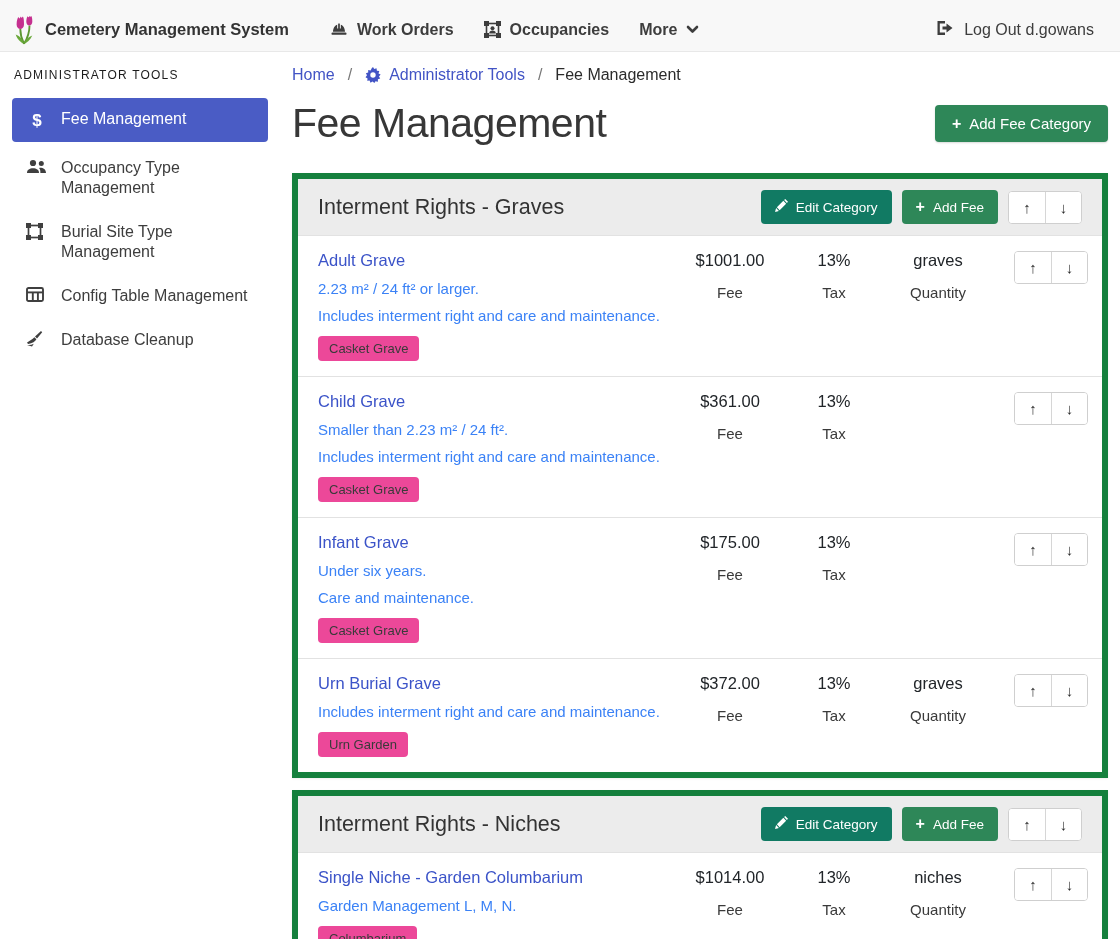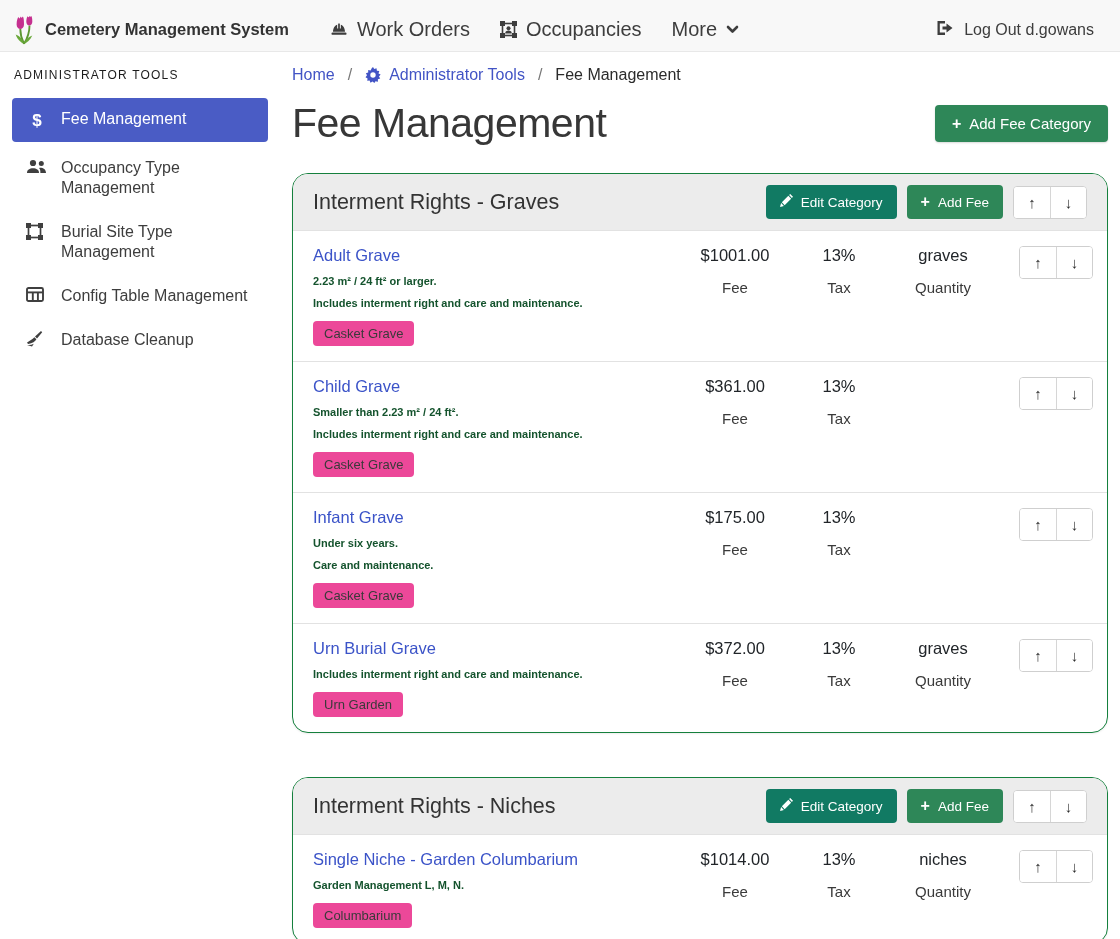--- a/index.html
+++ b/index.html
@@ -11,21 +11,21 @@
   }
   
   .navbar {
     height:52px; background:#f8f8f8; border-bottom:1px solid #e8e8e8;
     display:flex; align-items:center; padding:8px 26px 0 12px;
   }
   .brand { display:flex; align-items:center; gap:9px; margin-right:26px; cursor:pointer; }
   .brand-title { font-weight:700; font-size:16.5px; color:#333; white-space:nowrap; }
   .nav-item {
     display:flex; align-items:center; gap:9px; margin:0 15px;
-    font-size:20px; color:#3d3d3d; cursor:pointer; white-space:nowrap;
+    font-size:16px; color:#3d3d3d; cursor:pointer; white-space:nowrap;font-weight:bold;
   }
   .nav-right { margin-left:auto; display:flex; align-items:center; gap:9px;
     font-size:16px; color:#3d3d3d; cursor:pointer; }
   
   .sidebar { position:absolute; top:52px; left:0; width:280px; bottom:0;
     background:#fff; padding:14px 12px 0 12px; }
   .sidebar-heading { font-size:12px; letter-spacing:1.2px; color:#1c1c1c;
     margin:2px 2px 16px 2px; }
   .side-item {
     display:flex; align-items:flex-start; gap:13px; padding:8px 10px 8px 14px;
@@ -50,29 +50,29 @@
   .btn-add-category { background:#2e8758; font-size:15px; padding:10px 17px; box-shadow:0 1px 2px rgba(0,0,0,.15); }
   .btn-teal { background:#117a63; font-size:13.5px; padding:9px 14px; }
   .btn-green { background:#2e8758; font-size:13.5px; padding:9px 14px; }
   .plus-glyph { font-size:16px; font-weight:700; line-height:1; }
   .btn-group-arrows { display:inline-flex; border:1px solid #cfcfcf; border-radius:4px;
     overflow:hidden; background:#fff; }
   .btn-arrow { width:36px; height:31px; background:#fff; border:none; border-left:1px solid #d6d6d6;
     display:flex; align-items:center; justify-content:center; font-size:15px; color:#2f2f2f; cursor:pointer; }
   .btn-arrow:first-child { border-left:none; }
   
-  .card { border:1px solid #15803d; border-radius:16px; background:#fff;
-    box-shadow:0 1px 2px rgba(0,0,0,.07); margin-bottom:44px; overflow:hidden; }
+  .card { border:6px solid #15803d; border-radius:0; background:#fff;
+    box-shadow:0 1px 2px rgba(0,0,0,.07); margin-bottom:12px; overflow:hidden; }
   .card-header { background:#ececec; padding:11px 20px; display:flex; align-items:center; gap:10px; }
   .card-title { flex:1; font-size:21.5px; color:#333; }
   .fee-row { display:flex; padding:14px 14px 15px 20px; border-top:1px solid #e2e2e2; }
   .fee-main { flex:1; min-width:0; padding-right:10px; }
   .fee-name { color:#3b53c8; font-weight:400; font-size:16.5px; text-decoration:none;
     display:inline-block; margin:1px 0 10px 0; cursor:pointer; }
-  .fee-desc { font-size:11px; color:#14532d; margin:0 0 10px 0;font-weight:bold; }
+  .fee-desc { font-size:15px; color:#3b82f6; margin:0 0 10px 0; }
   .fee-badge { display:inline-block; background:#ec4899; border-radius:4px;
     padding:5px 11px; font-size:13px; color:#3a3a3a; margin-top:2px; }
   .fee-col { width:104px; flex:none; text-align:center; padding-top:1px; }
   .fee-col .val { font-size:16.5px; color:#212529; margin-bottom:14px; }
   .fee-col .lbl { font-size:15px; color:#3a3a3a; }
   .fee-actions { width:86px; flex:none; display:flex; justify-content:flex-end;
     align-items:flex-start; margin-left:12px; padding-top:1px; }
   .icn svg, .nav-item svg, .brand svg, .crumb-link svg { display:block; }
 </style>
 </head>

